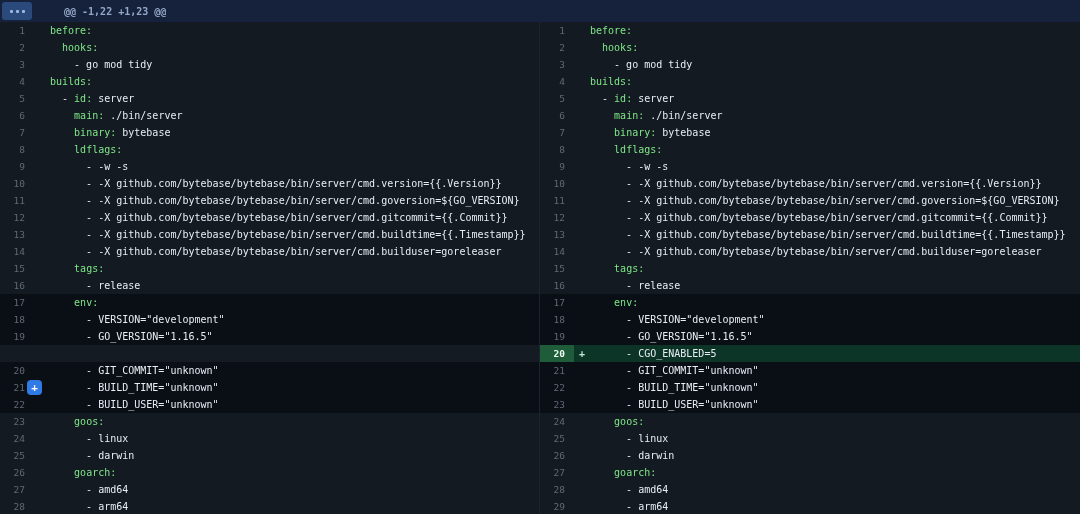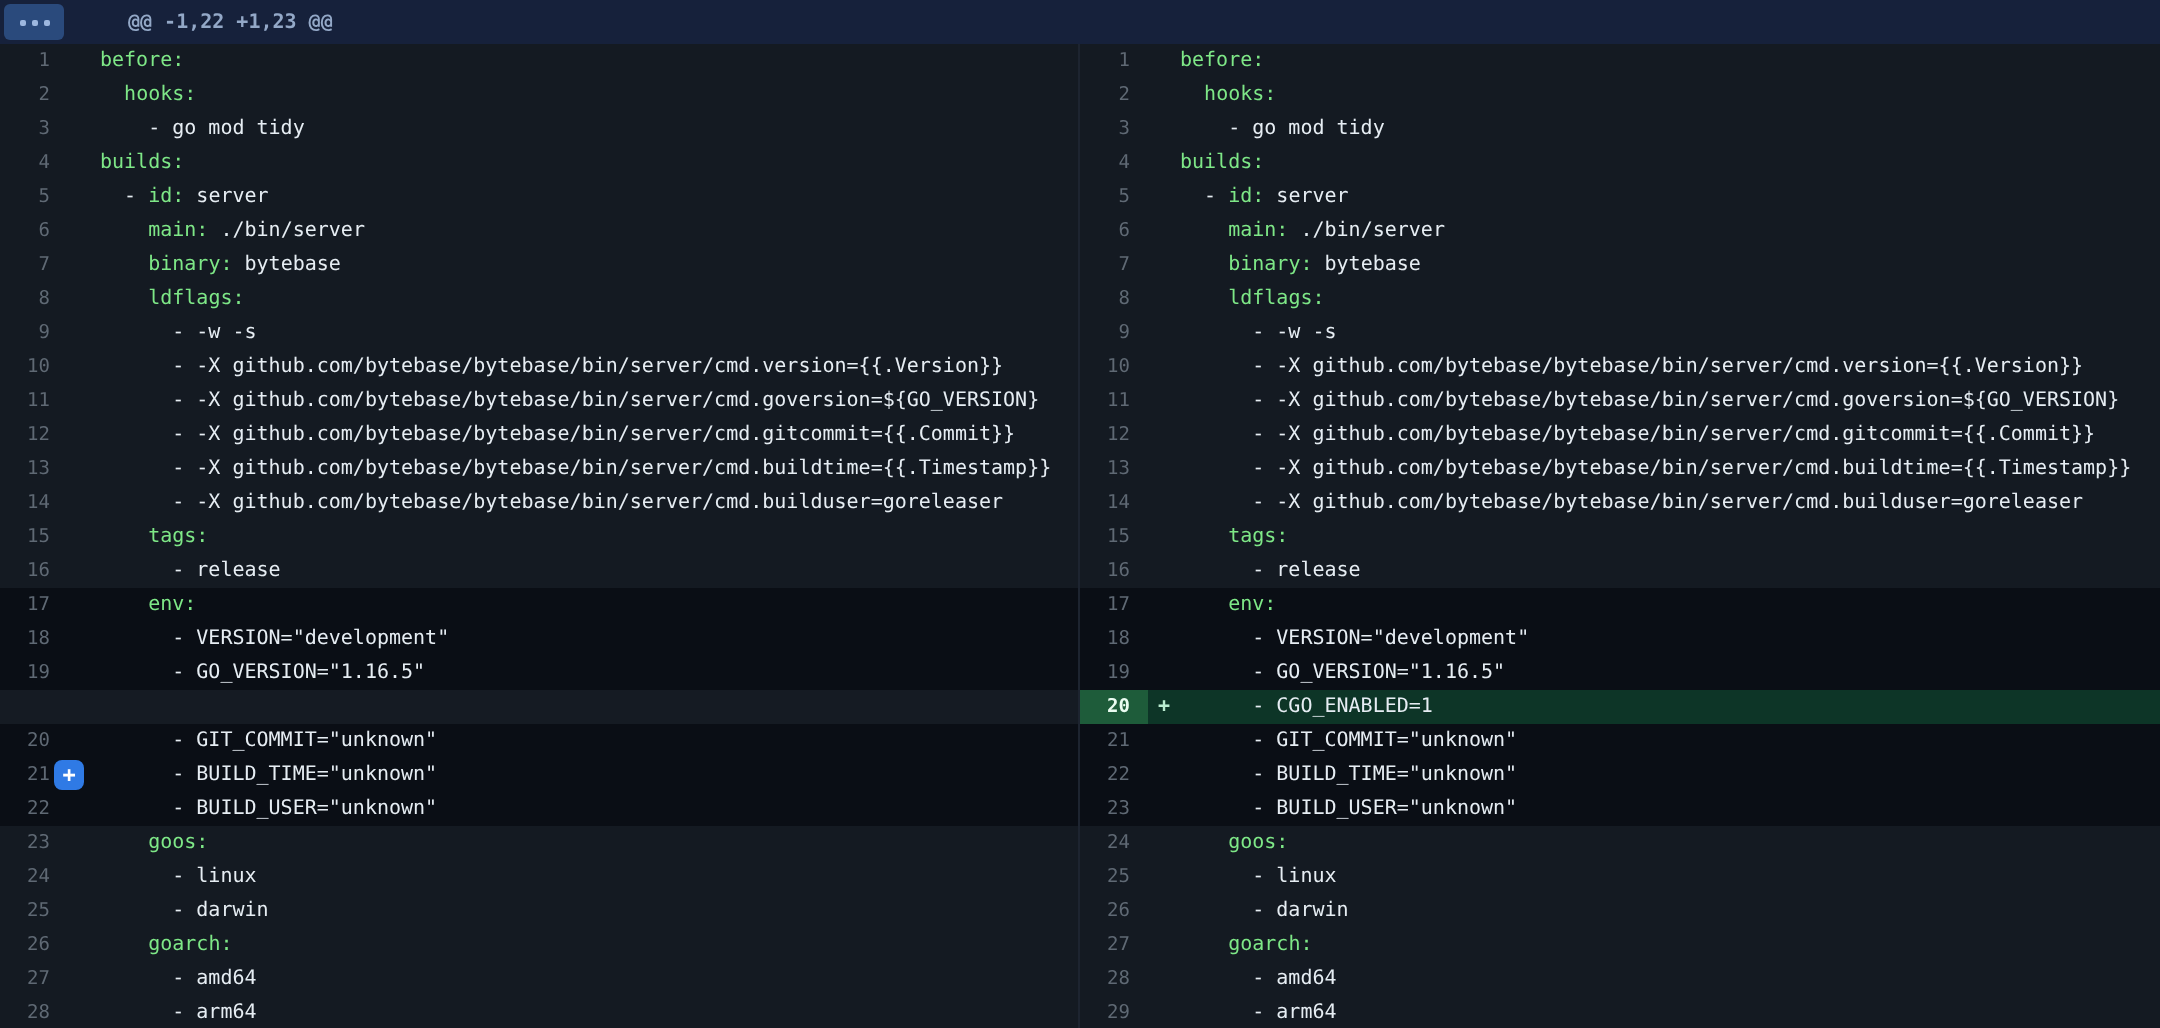--- a/index.html
+++ b/index.html
@@ -312,21 +312,21 @@
         <span class="code"><span>      - VERSION="development"</span></span>
       </div>
       <div class="row dark">
         <span class="num">19</span>
         <span class="marker"></span>
         <span class="code"><span>      - GO_VERSION="1.16.5"</span></span>
       </div>
       <div class="row added">
         <span class="num">20</span>
         <span class="marker">+</span>
-        <span class="code"><span>      - CGO_ENABLED=1</span></span>
+        <span class="code"><span>      - CGO_ENABLED=5</span></span>
       </div>
       <div class="row dark">
         <span class="num">21</span>
         <span class="marker"></span>
         <span class="code"><span>      - GIT_COMMIT="unknown"</span></span>
       </div>
       <div class="row dark">
         <span class="num">22</span>
         <span class="marker"></span>
         <span class="code"><span>      - BUILD_TIME="unknown"</span></span>

